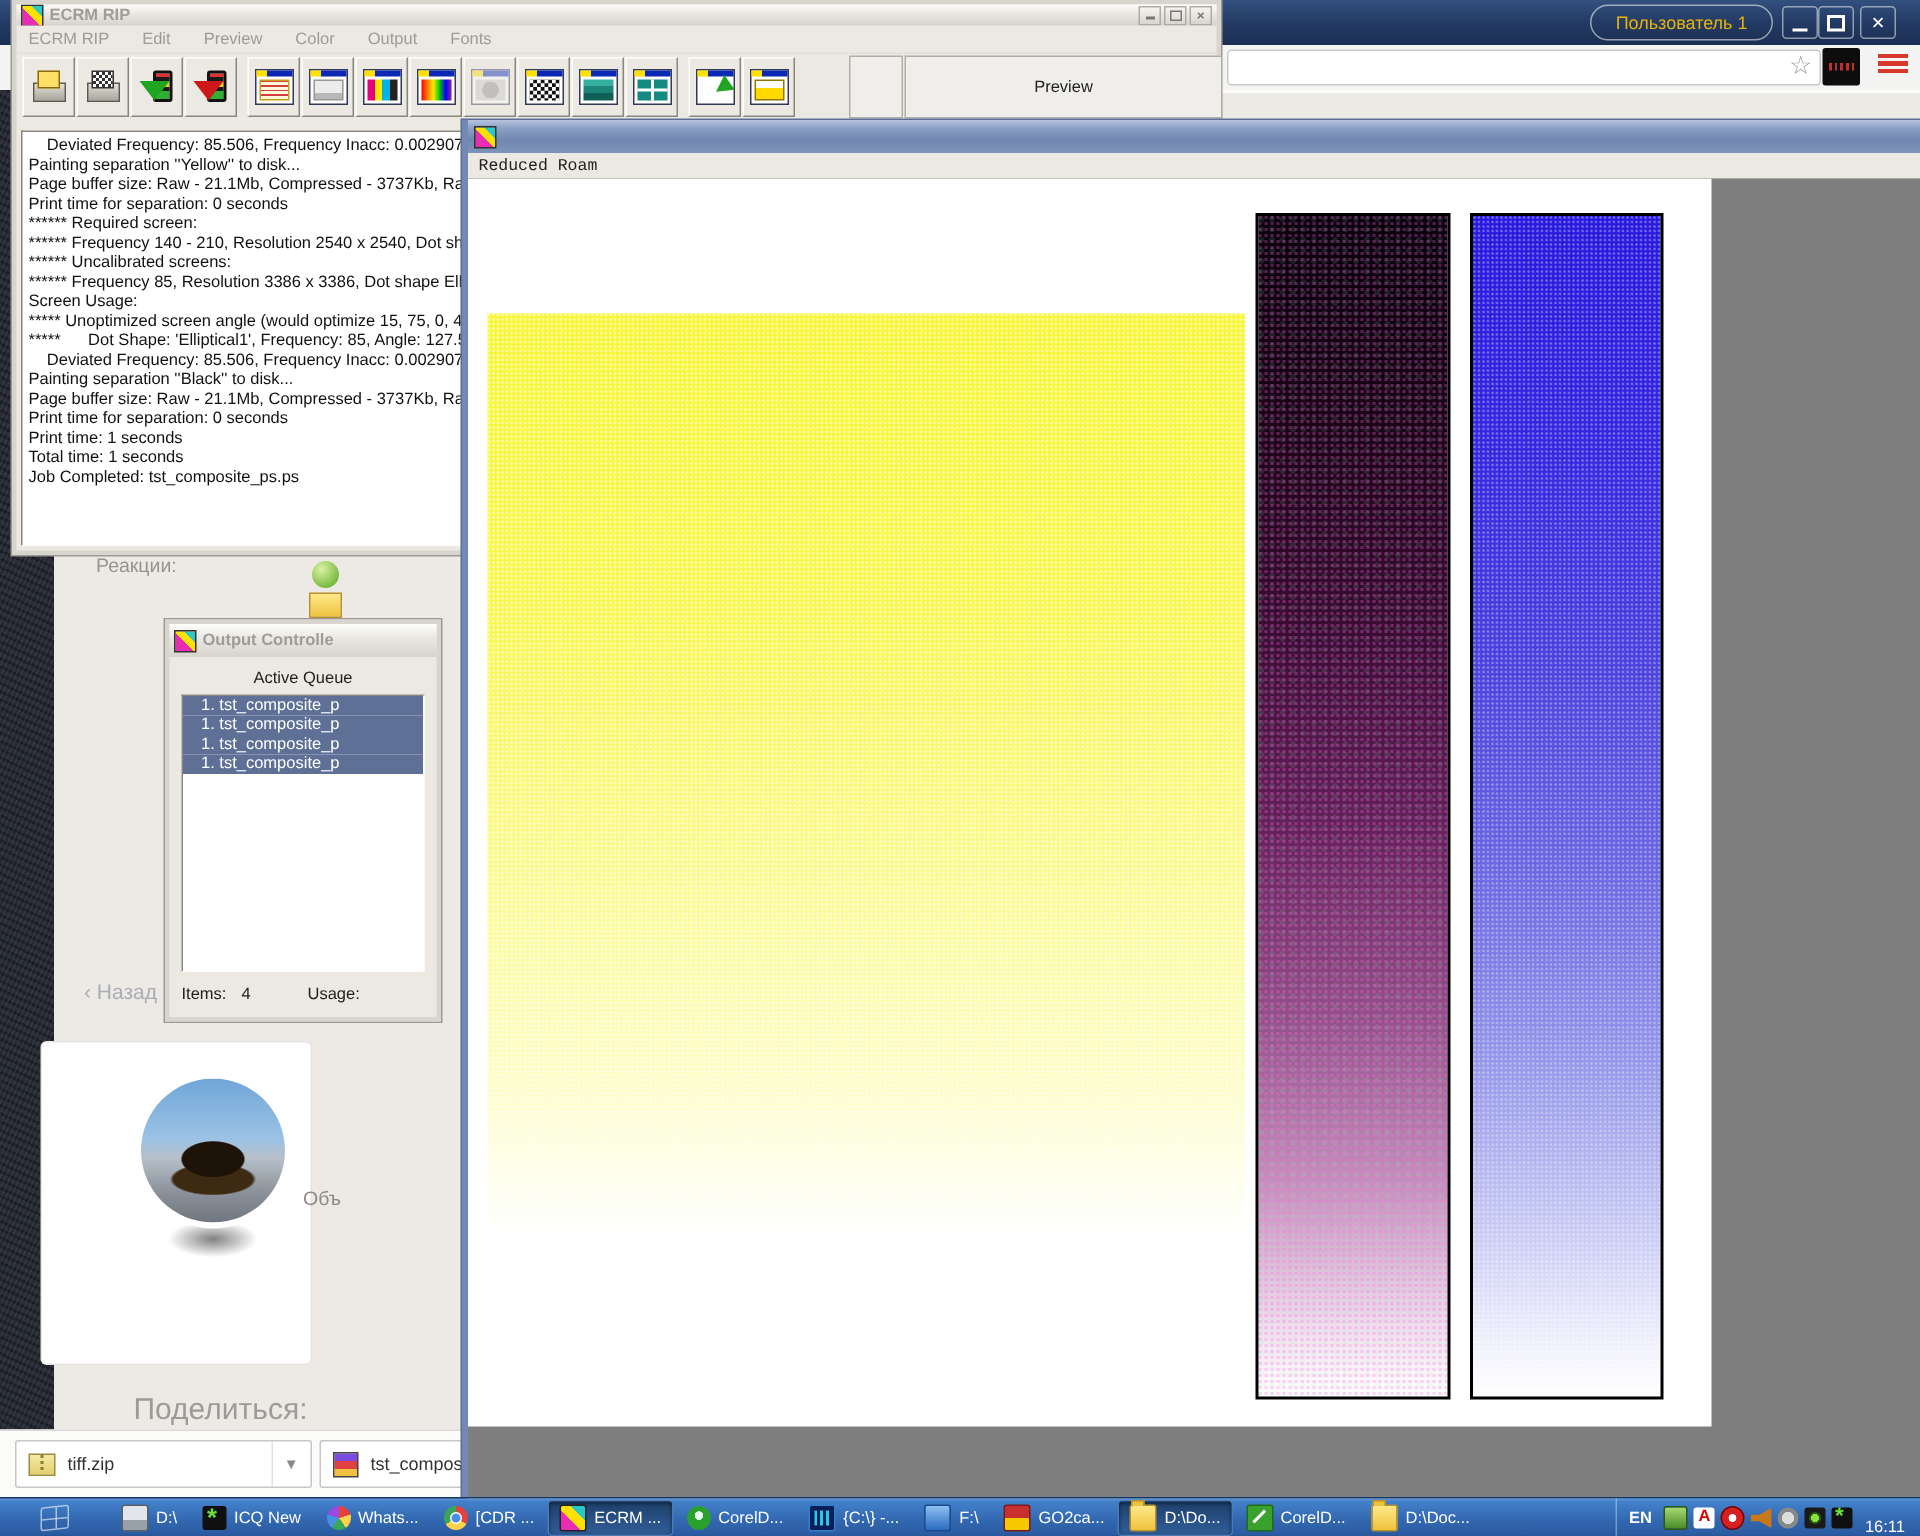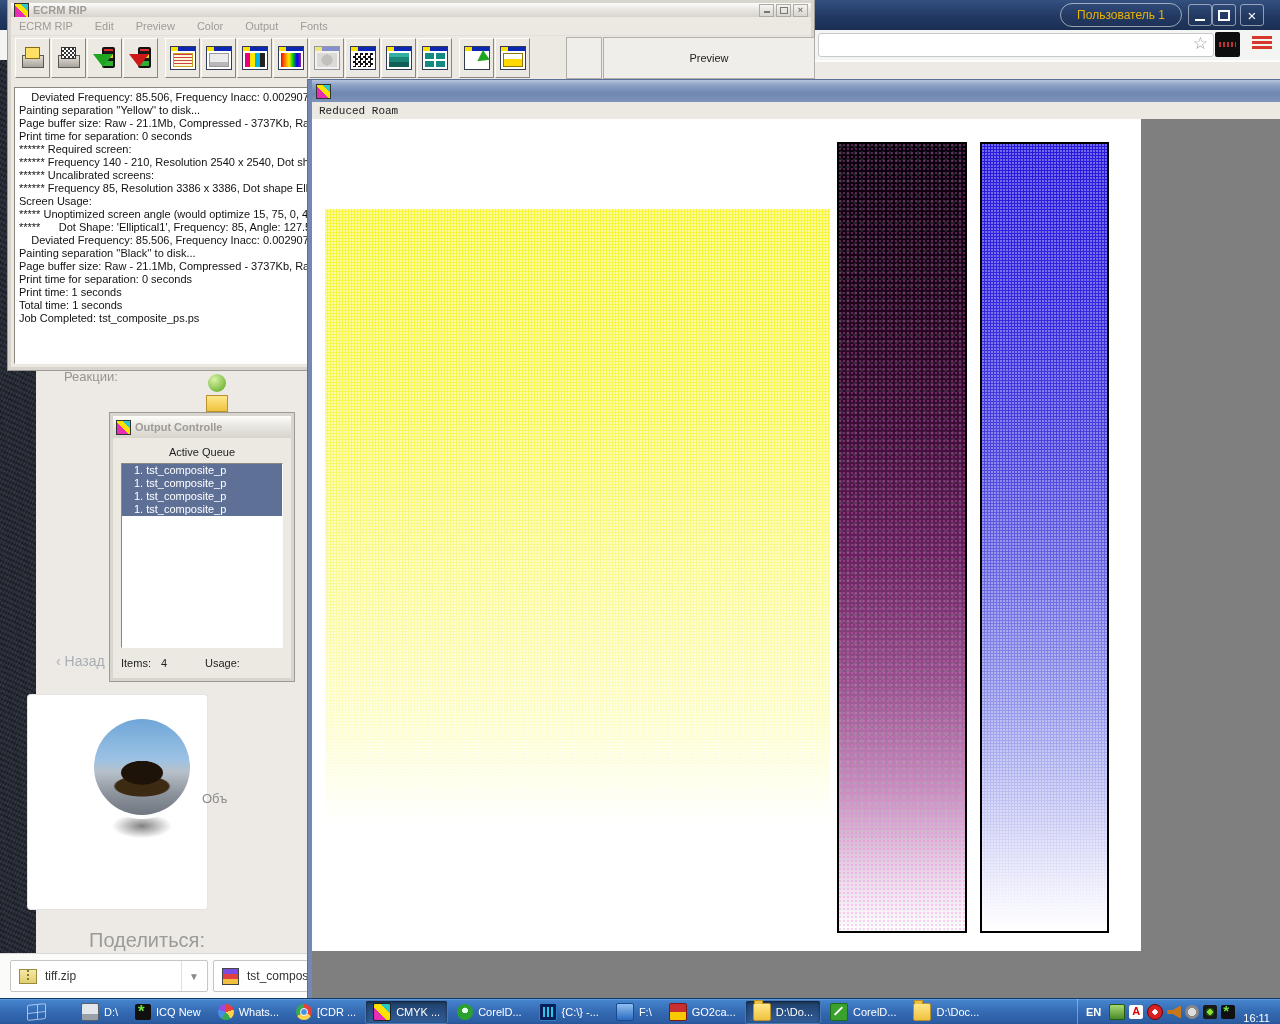--- a/index.html
+++ b/index.html
@@ -401,21 +401,21 @@
         <div class="task">
           <span class="ti ti-pinwheel"></span>
           <span class="tlabel">Whats...</span>
         </div>
         <div class="task">
           <span class="ti ti-chrome"></span>
           <span class="tlabel">[CDR ...</span>
         </div>
         <div class="task pressed">
           <span class="ti ti-ecrm"></span>
-          <span class="tlabel">CMYK ...</span>
+          <span class="tlabel">ECRM ...</span>
         </div>
         <div class="task">
           <span class="ti ti-corel"></span>
           <span class="tlabel">CorelD...</span>
         </div>
         <div class="task">
           <span class="ti ti-console"></span>
           <span class="tlabel">{C:\} -...</span>
         </div>
         <div class="task">

